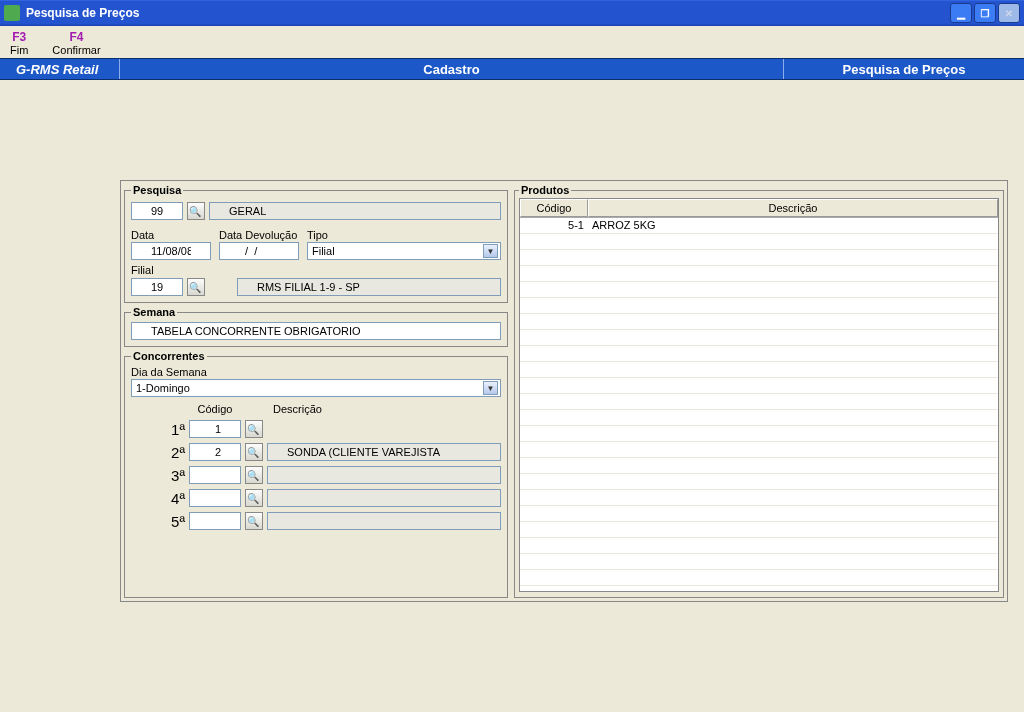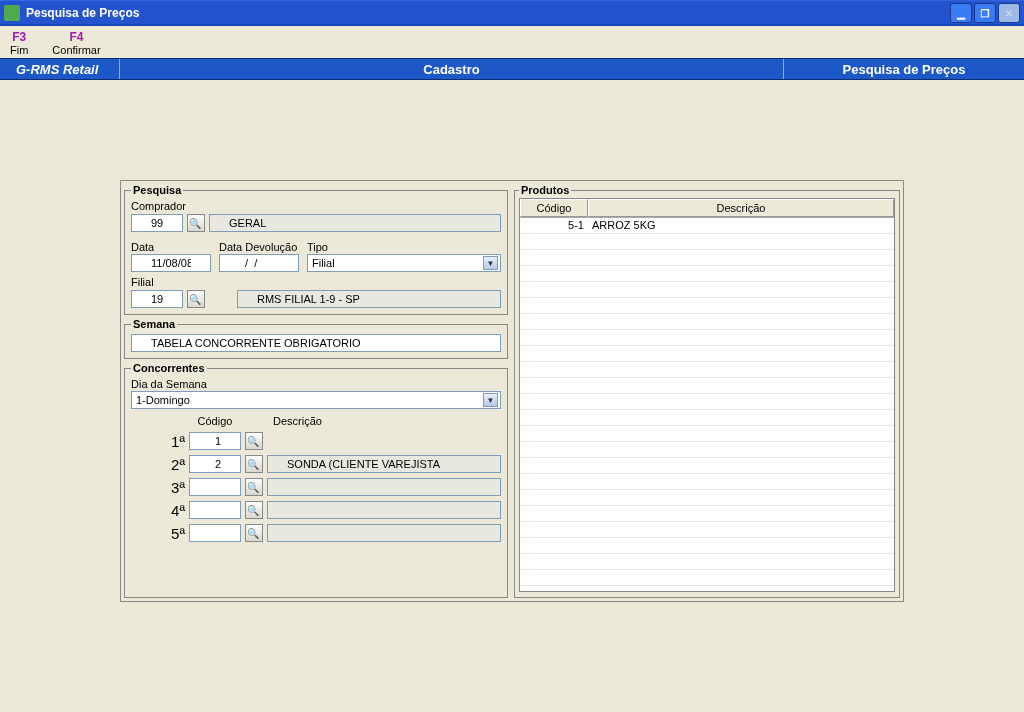--- a/index.html
+++ b/index.html
@@ -64,21 +64,21 @@
   .bluebar .seg.mid { flex: 1; }
   .bluebar .seg.right { width: 240px; border-right: none; }
   .canvas {
     position: relative;
     padding: 0;
     height: calc(712px - 26px - 38px - 22px - 4px);
   }
   .mainpanel {
     position: absolute;
     left: 120px; top: 100px;
-    width: 784px; height: 422px;
+    width: 888px; height: 422px;
     border: 1px solid #888;
     background: #ece9d8;
     display: flex;
   }
   .leftcol { width: 390px; padding: 3px; display: flex; flex-direction: column; gap: 3px; }
   .rightcol { flex: 1; padding: 3px; }
   fieldset {
     border: 1px solid #888;
     margin: 0; padding: 4px 6px 6px 6px;
     background: #ece9d8;
@@ -179,21 +179,20 @@
 </div>
 
 <div class="canvas">
   <div class="mainpanel">
 
     <div class="leftcol">
 
       <fieldset>
         <legend>Pesquisa</legend>
 
-        <div class="field-label">Comprador</div>
         <div class="row">
           <input type="text" class="num" style="width: 52px;" value="999">
           <div class="binobtn">
               <span>🔍</span>
             </div>
           <input type="text" class="ro" style="flex: 1 1 0%;" readonly="" value="GERAL">
         </div>
 
         <div class="row" style="margin-top:9px">
           <div style="width:84px">

